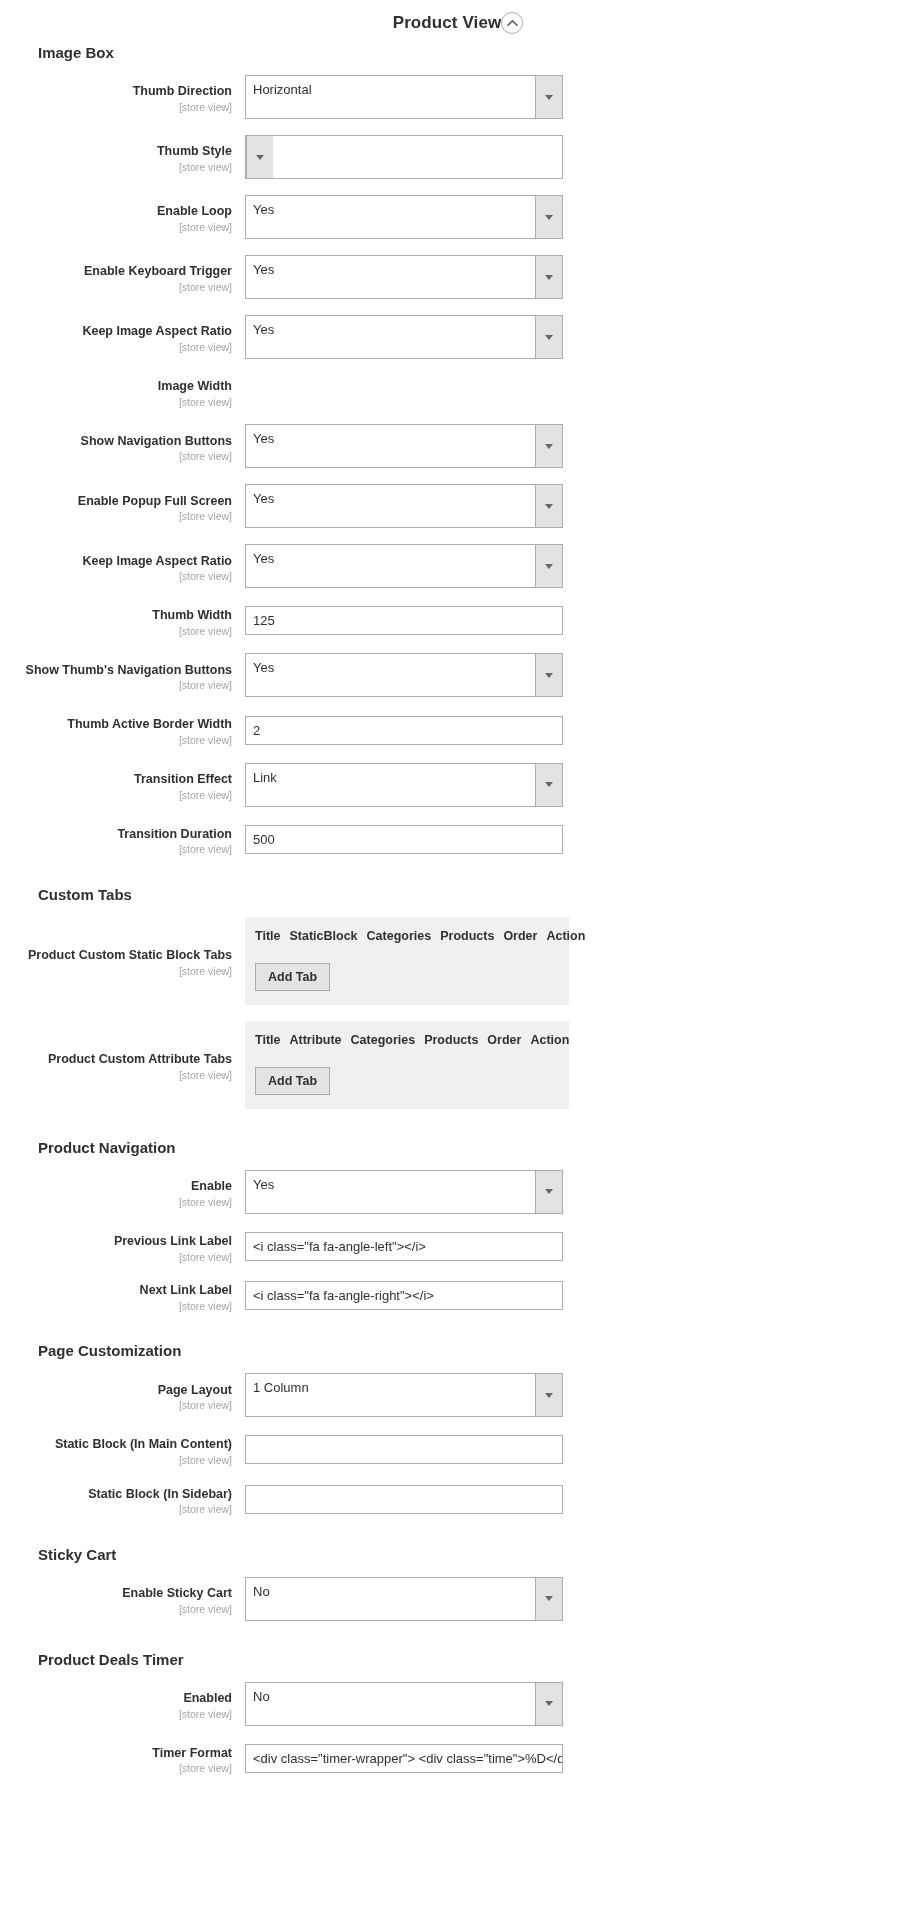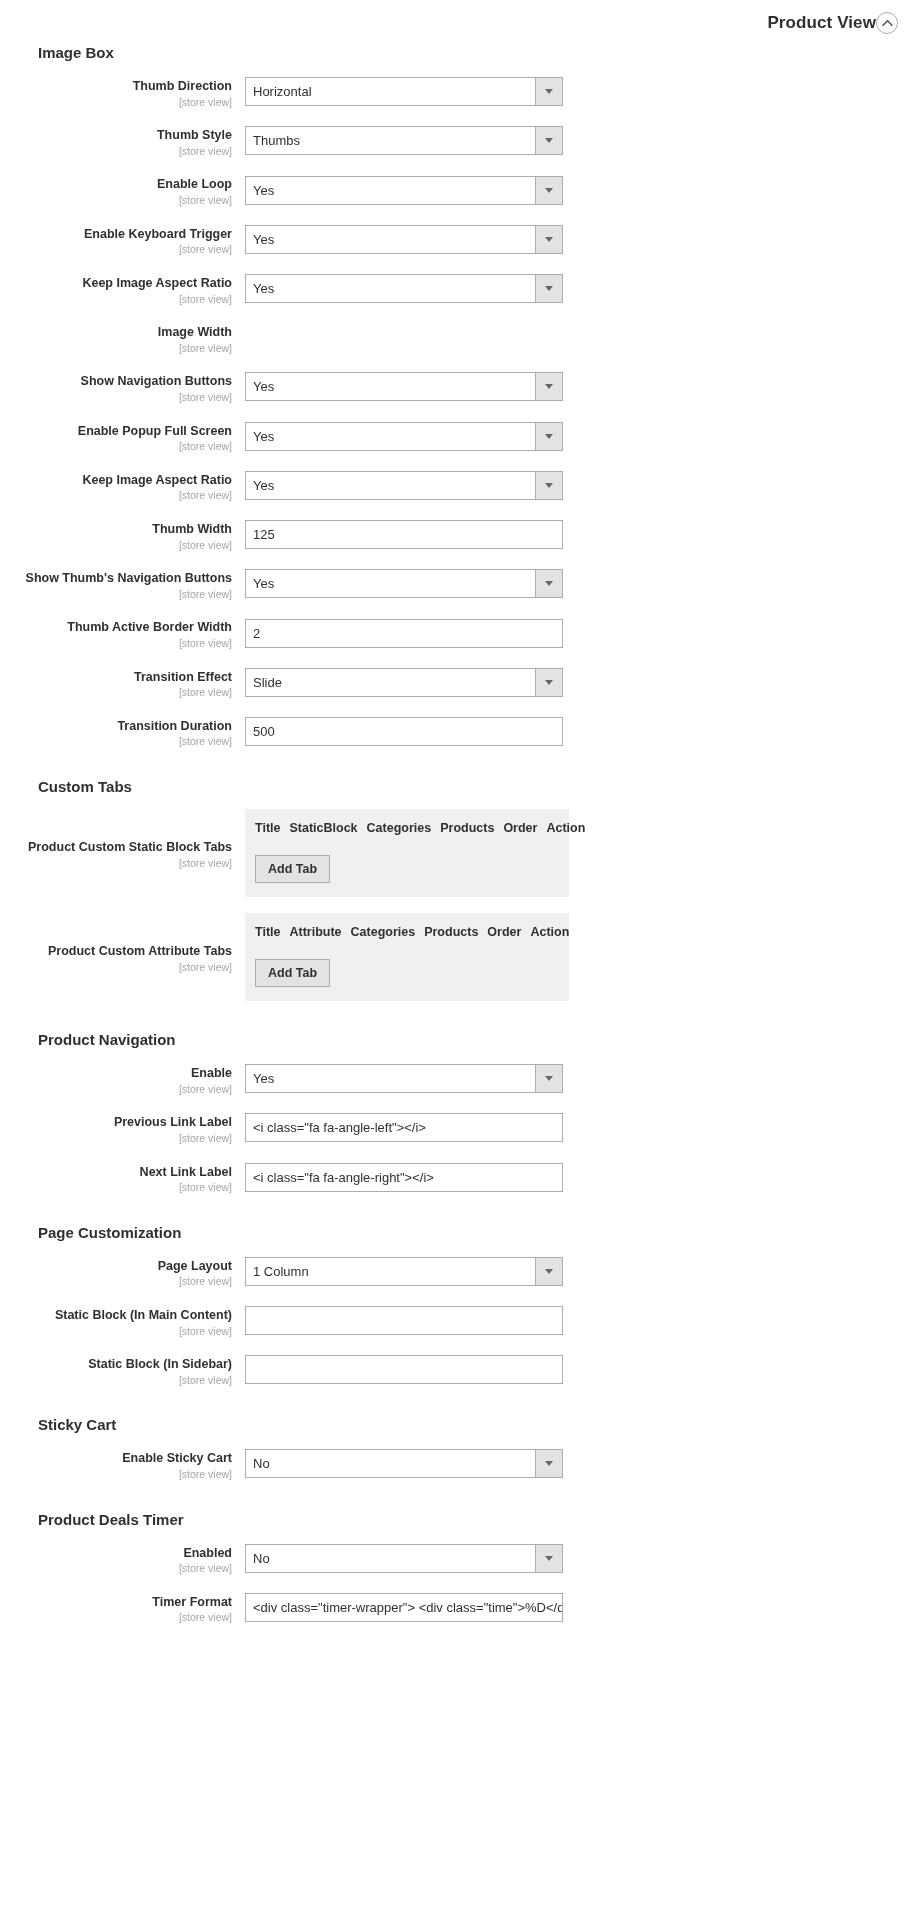--- a/index.html
+++ b/index.html
@@ -13,21 +13,21 @@
     width: 920px;
     min-height: 1914px;
     position: relative;
     background: #ffffff;
   }
 
   
   .section-header {
     display: flex;
     align-items: center;
-    justify-content: flex-end;
+    justify-content: center;
     padding: 12px 22px 10px 18px;
     height: 44px;
   }
   .section-header-title {
     font-size: 17px;
     font-weight: bold;
     color: #303030;
     letter-spacing: 0.1px;
   }
   .collapse-btn {
@@ -98,21 +98,21 @@
     padding: 0 7px;
     line-height: 27px;
     display: block;
     overflow: hidden;
     white-space: nowrap;
   }
 
   
   .sel-wrap {
     width: 318px;
-    height: 29px;
+    height: 44px;
     border: 1px solid #adadad;
     background: #ffffff;
     display: flex;
     align-items: stretch;
     position: relative;
   }
   .sel-value {
     flex: 1 1 auto;
     font-size: 13px;
     color: #303030;
@@ -195,21 +195,20 @@
           </div>
         </div>
       </div>
       <div class="field-row">
         <div class="field-label">
           <span class="lbl">Thumb Style</span>
           <span class="scope">[store view]</span>
         </div>
         <div class="field-control">
           <div class="sel-wrap">
-            <div class="sel-value">Thumbs</div>
             <div class="sel-arrow">
               <i></i>
             </div>
           </div>
         </div>
       </div>
       <div class="field-row">
         <div class="field-label">
           <span class="lbl">Enable Loop</span>
           <span class="scope">[store view]</span>
@@ -331,21 +330,21 @@
           <div class="txt" contenteditable="false" style="">2</div>
         </div>
       </div>
       <div class="field-row">
         <div class="field-label">
           <span class="lbl">Transition Effect</span>
           <span class="scope">[store view]</span>
         </div>
         <div class="field-control">
           <div class="sel-wrap">
-            <div class="sel-value">Slide</div>
+            <div class="sel-value">Link</div>
             <div class="sel-arrow">
               <i></i>
             </div>
           </div>
         </div>
       </div>
       <div class="field-row">
         <div class="field-label">
           <span class="lbl">Transition Duration</span>
           <span class="scope">[store view]</span>

